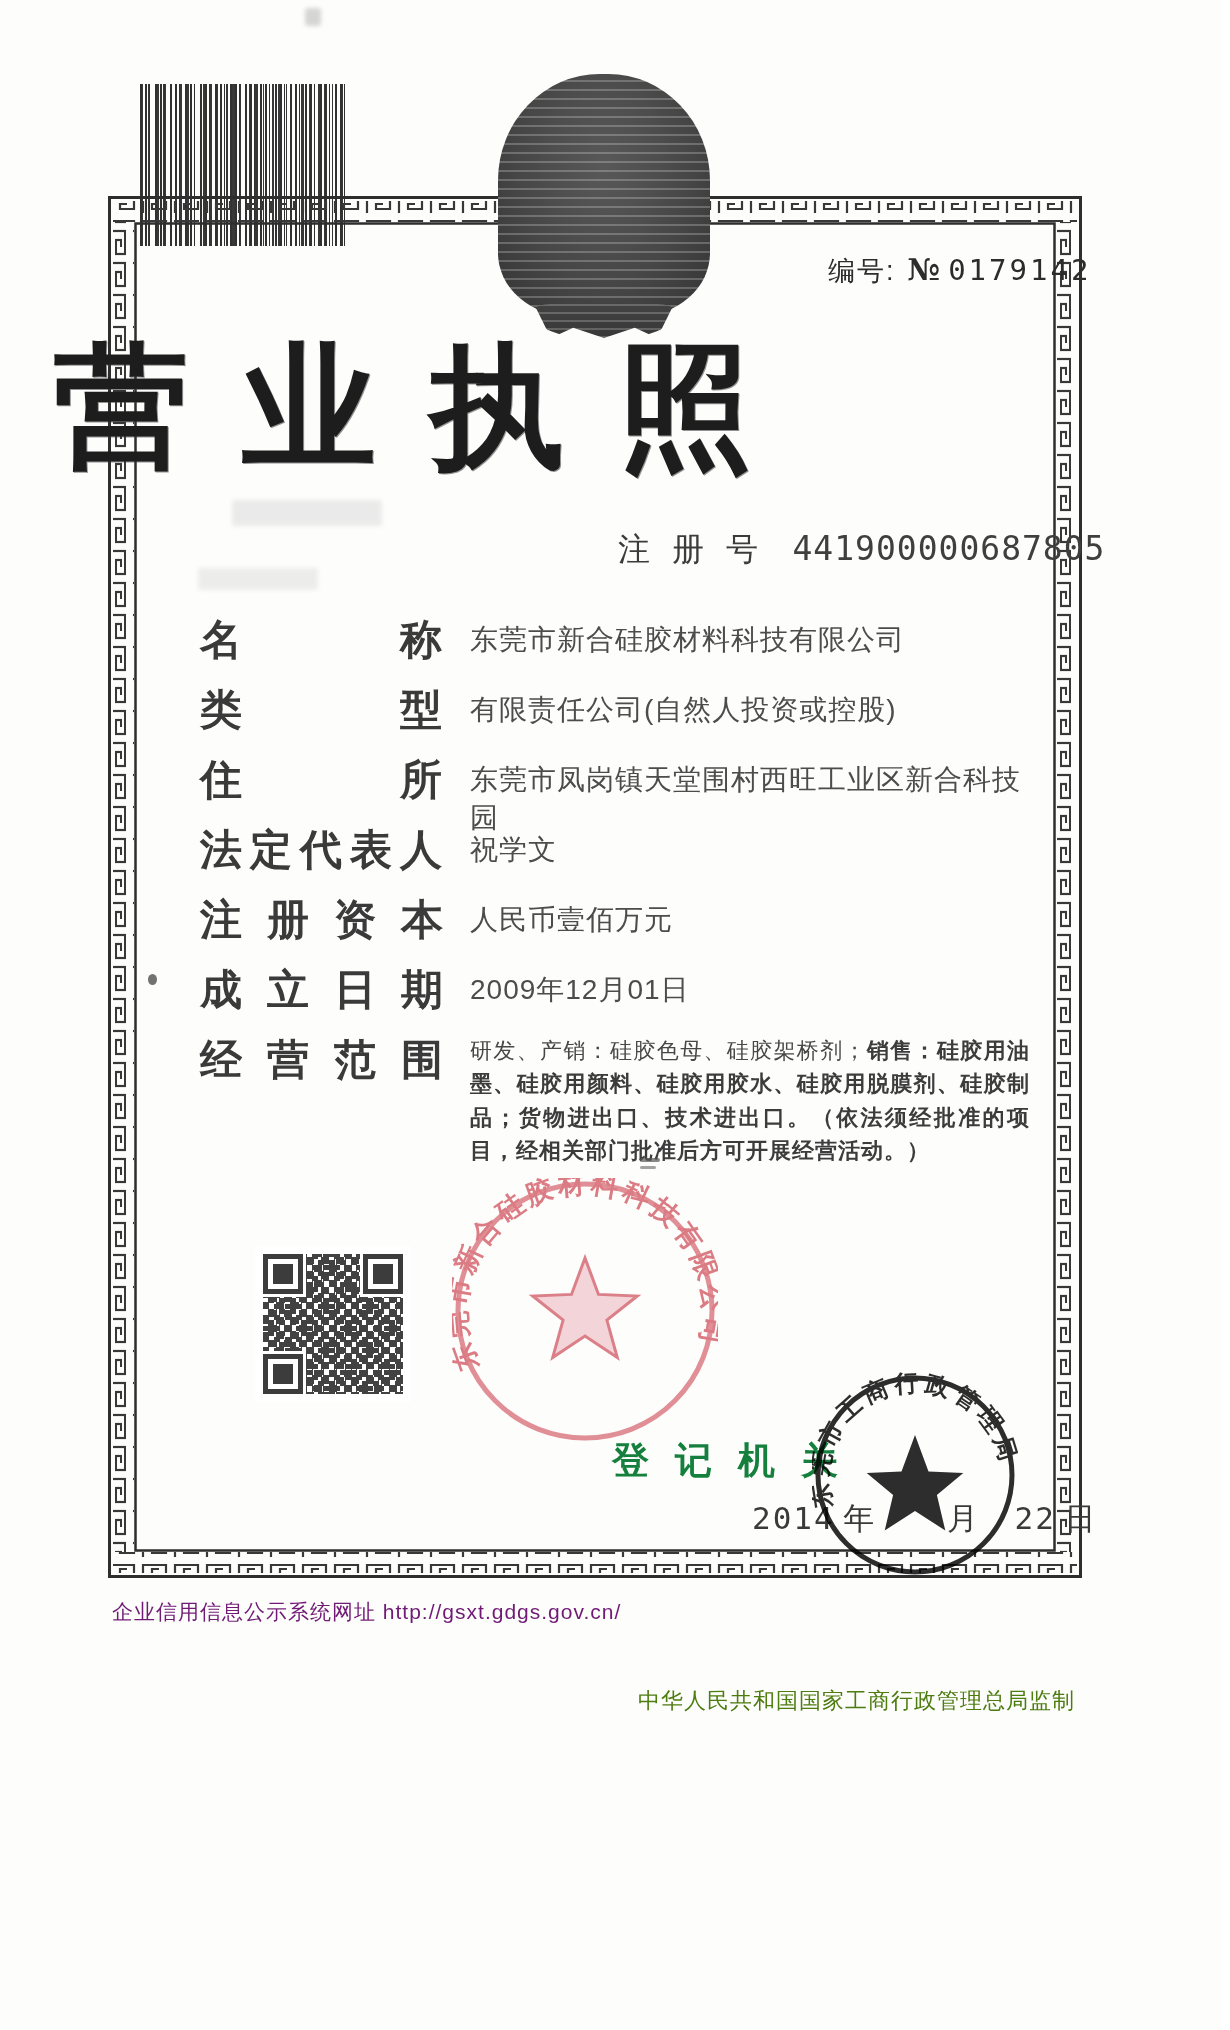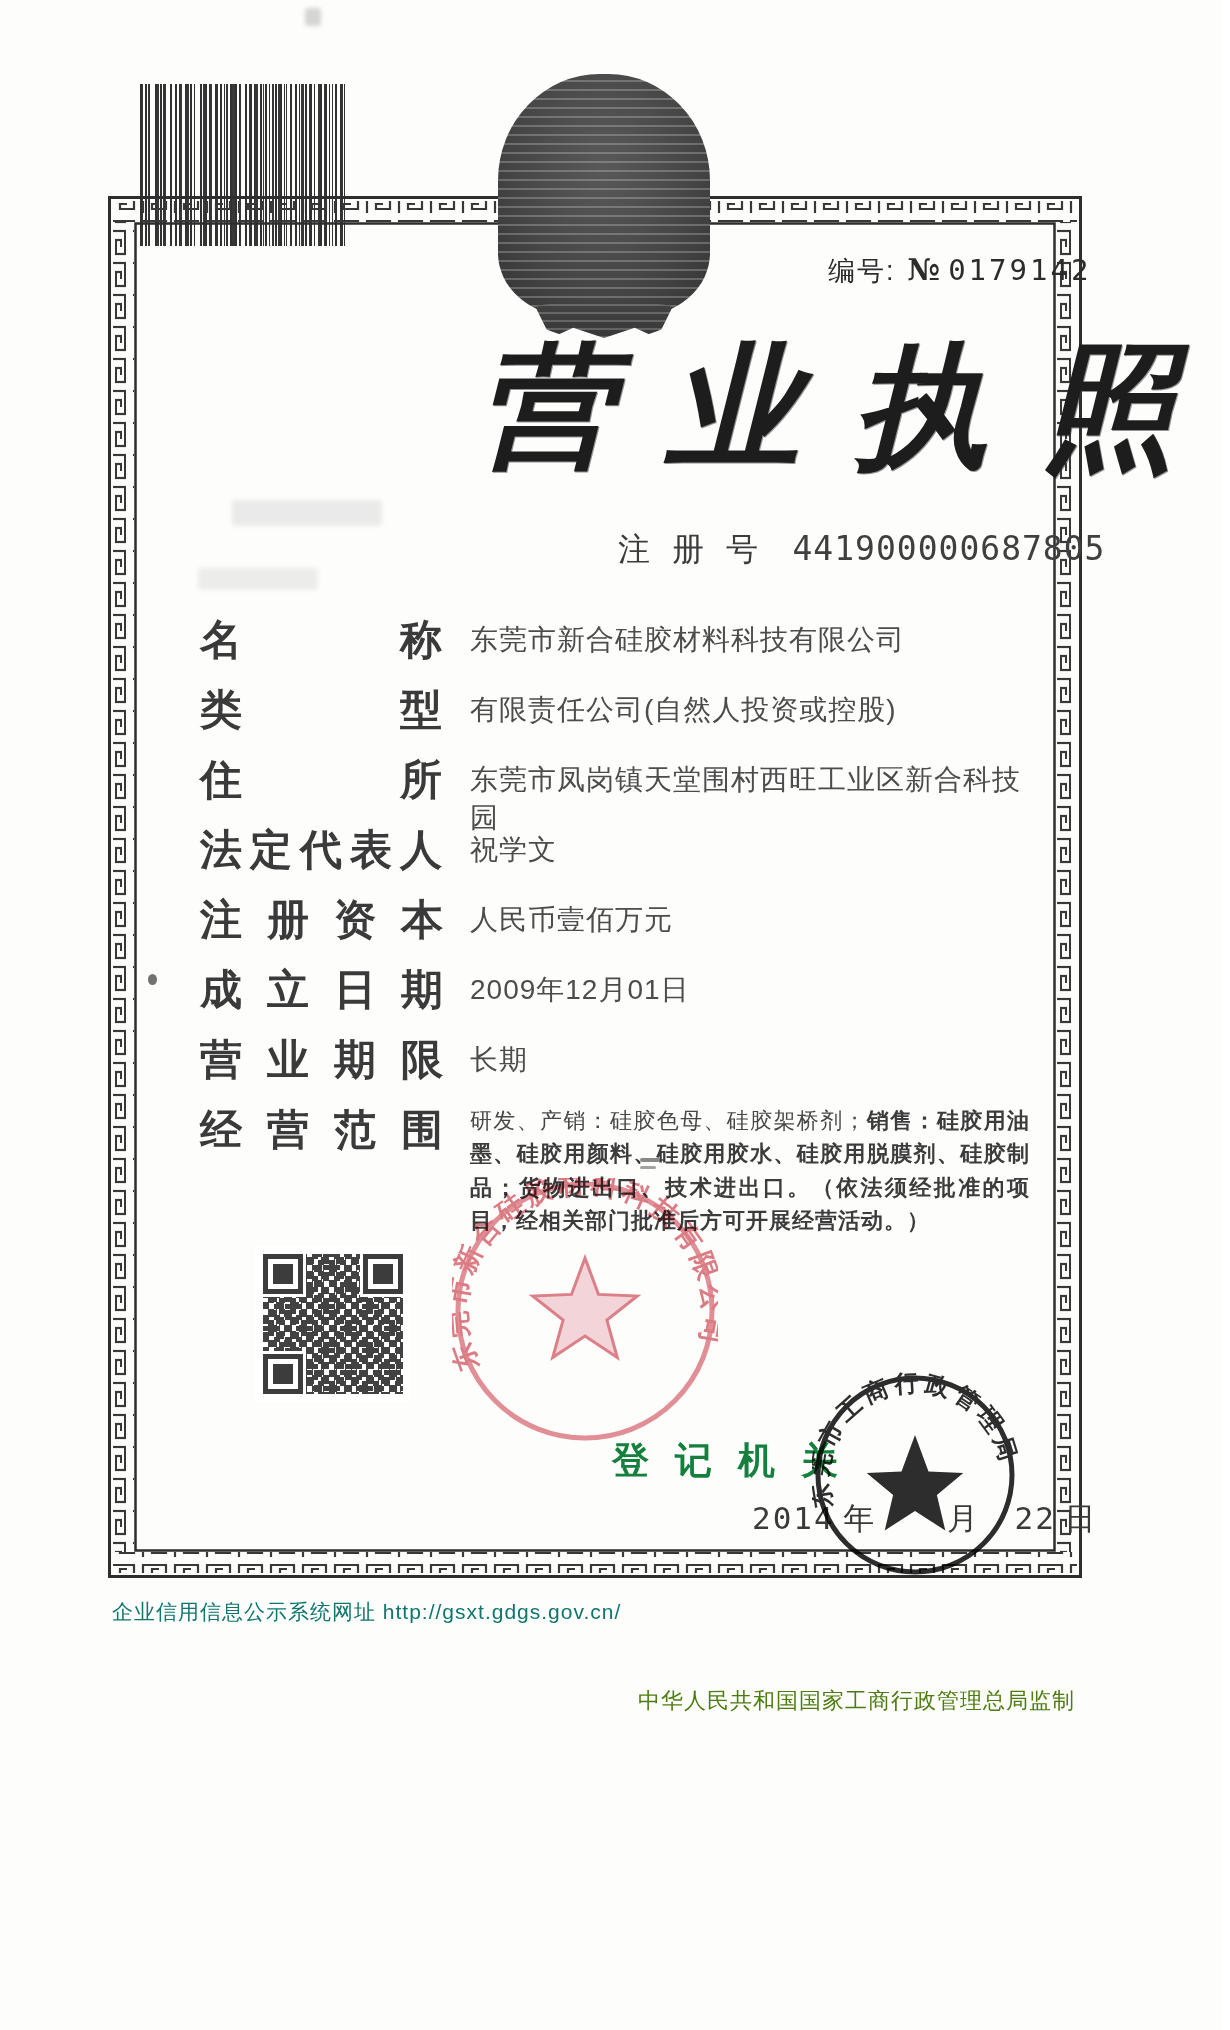--- a/index.html
+++ b/index.html
@@ -37,25 +37,24 @@
   .frame{position:absolute;left:108px;top:196px;z-index:1;}
   
   .serial{
     position:absolute;left:828px;top:252px;z-index:2;
     font-size:27px;color:#2c2c2c;letter-spacing:2px;white-space:nowrap;
   }
   .serial .no-mark{font-family:"DejaVu Serif",serif;font-weight:bold;font-size:30px;margin:0 6px 0 12px;}
   .serial .digits{font-family:"DejaVu Sans Mono",monospace;font-size:29px;letter-spacing:3px;}
   
   .title{
-    position:absolute;left:0;top:318px;width:1230px;margin:0;text-align:right;
+    position:absolute;left:0;top:318px;width:1230px;margin:0;text-align:left;
     font-family:"DejaVu Sans",sans-serif;font-weight:900;font-size:134px;
     letter-spacing:54px;text-indent:54px;color:#1d1d1d;z-index:2;
     text-shadow:1px 1px 0 rgba(60,60,60,.55);
-    font-style:italic;
   }
   
   .regline{position:absolute;left:618px;top:528px;white-space:nowrap;z-index:2;}
   .reg-label{font-size:32px;color:#3c3c3c;letter-spacing:22px;font-family:Liberation Mono, monospace;}
   .reg-number{font-family:"DejaVu Sans Mono",monospace;font-size:33px;color:#3f3f3f;margin-left:8px;letter-spacing:1px;}
   
   .fields{position:absolute;left:200px;top:612px;width:830px;z-index:2;}
   .row{display:flex;align-items:flex-start;height:70px;}
   .row.scope{height:auto;}
   .flabel{
@@ -88,21 +87,21 @@
   
   .registry-label{
     position:absolute;left:612px;top:1436px;font-size:37px;color:#15803d;
     letter-spacing:26px;white-space:nowrap;z-index:2;font-family:"Liberation Serif",serif;font-weight:600;
   }
   .dateline{position:absolute;left:752px;top:1498px;font-size:31px;color:#3a3a3a;white-space:nowrap;z-index:2;}
   .dateline .d-month{margin-left:64px;}
   .dateline .d-day{margin-left:28px;}
   .dateline .d-num{font-family:"DejaVu Sans Mono",monospace;letter-spacing:2px;}
   
-  .footer-left{position:absolute;left:112px;top:1598px;font-size:21px;color:#0f766e;letter-spacing:1px;}
+  .footer-left{position:absolute;left:112px;top:1598px;font-size:21px;color:#701a75;letter-spacing:1px;}
   .footer-right{position:absolute;right:146px;top:1686px;font-size:22px;color:#4d7c0f;letter-spacing:1px;}
   
   .smudge{position:absolute;background:#9a9a9a;opacity:.32;filter:blur(2px);border-radius:3px;z-index:2;}
   .sm1{left:232px;top:500px;width:150px;height:26px;opacity:.18;}
   .sm2{left:198px;top:568px;width:120px;height:22px;opacity:.16;}
   .sm3{left:305px;top:8px;width:16px;height:18px;opacity:.4;}
   .sm4{left:640px;top:1158px;width:20px;height:4px;opacity:.7;filter:none;background:#555;}
   .sm5{left:640px;top:1166px;width:16px;height:3px;opacity:.6;filter:none;background:#666;}
   .dot{left:148px;top:974px;width:9px;height:11px;opacity:.75;filter:blur(.5px);background:#444;border-radius:50%;}
 </style>
@@ -160,24 +159,20 @@
       <span class="fvalue">祝学文</span>
     </div>
     <div class="row">
       <span class="flabel ls-b">注册资本</span>
       <span class="fvalue">人民币壹佰万元</span>
     </div>
     <div class="row">
       <span class="flabel ls-b">成立日期</span>
       <span class="fvalue">2009年12月01日</span>
     </div>
-    <div class="row">
-      <span class="flabel ls-b">营业期限</span>
-      <span class="fvalue">长期</span>
-    </div>
     <div class="row scope">
       <span class="flabel ls-b">经营范围</span>
       <span class="fvalue"><span>研发、产销：硅胶色母、硅胶架桥剂；</span><span class="scope-b">销售：硅胶用油墨、硅胶用颜料、硅胶用胶水、硅胶用脱膜剂、硅胶制品；货物进出口、技术进出口。（依法须经批准的项目，经相关部门批准后方可开展经营活动。）</span></span>
     </div>
   </div>
 
   <div class="qr">
     <div class="qr-body">
       <div class="qf tl"></div>
       <div class="qf tr"></div>

